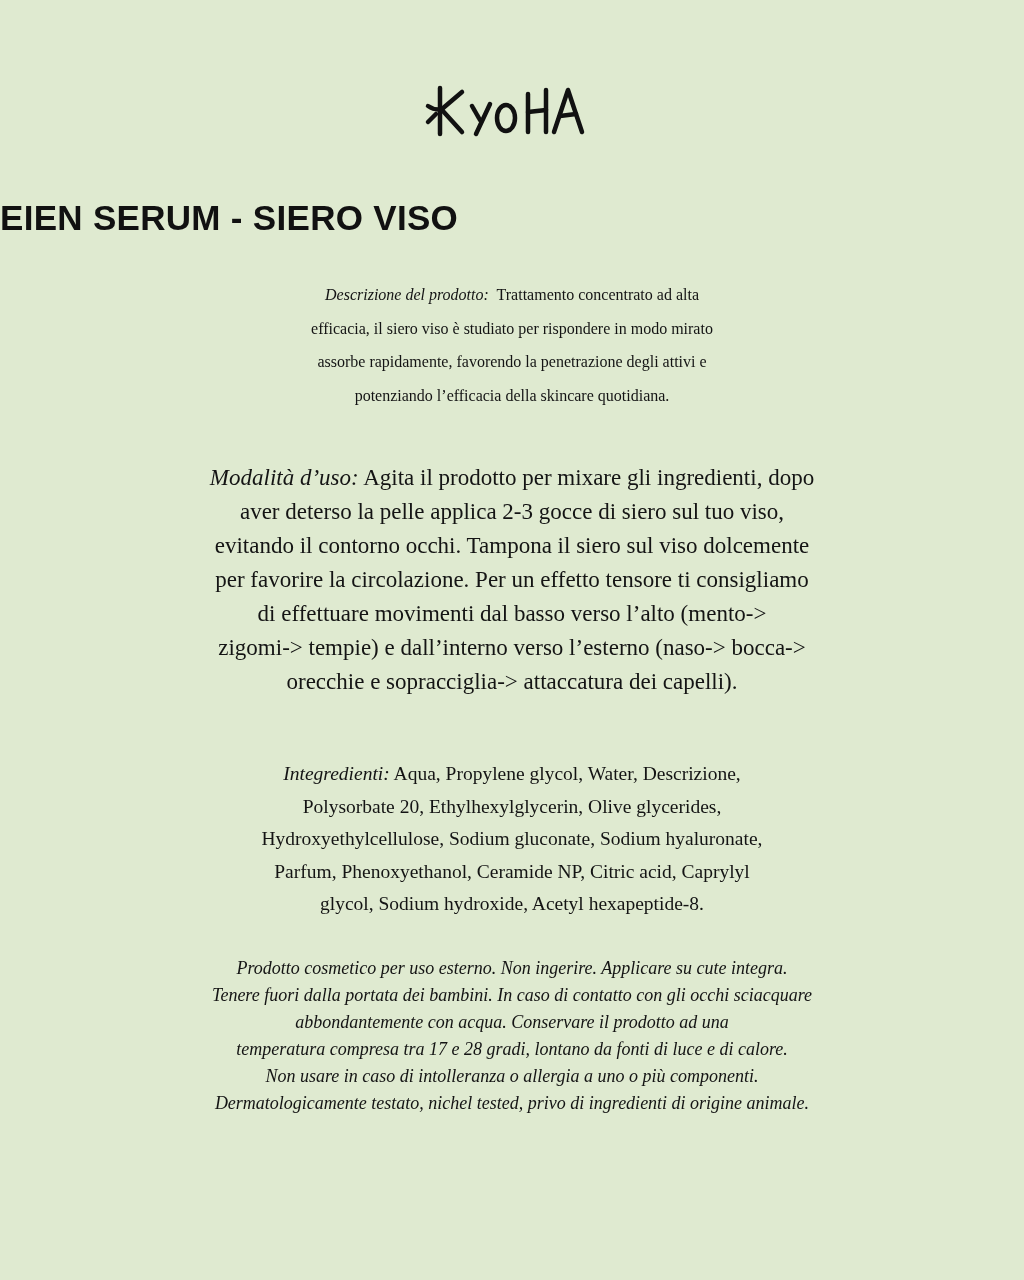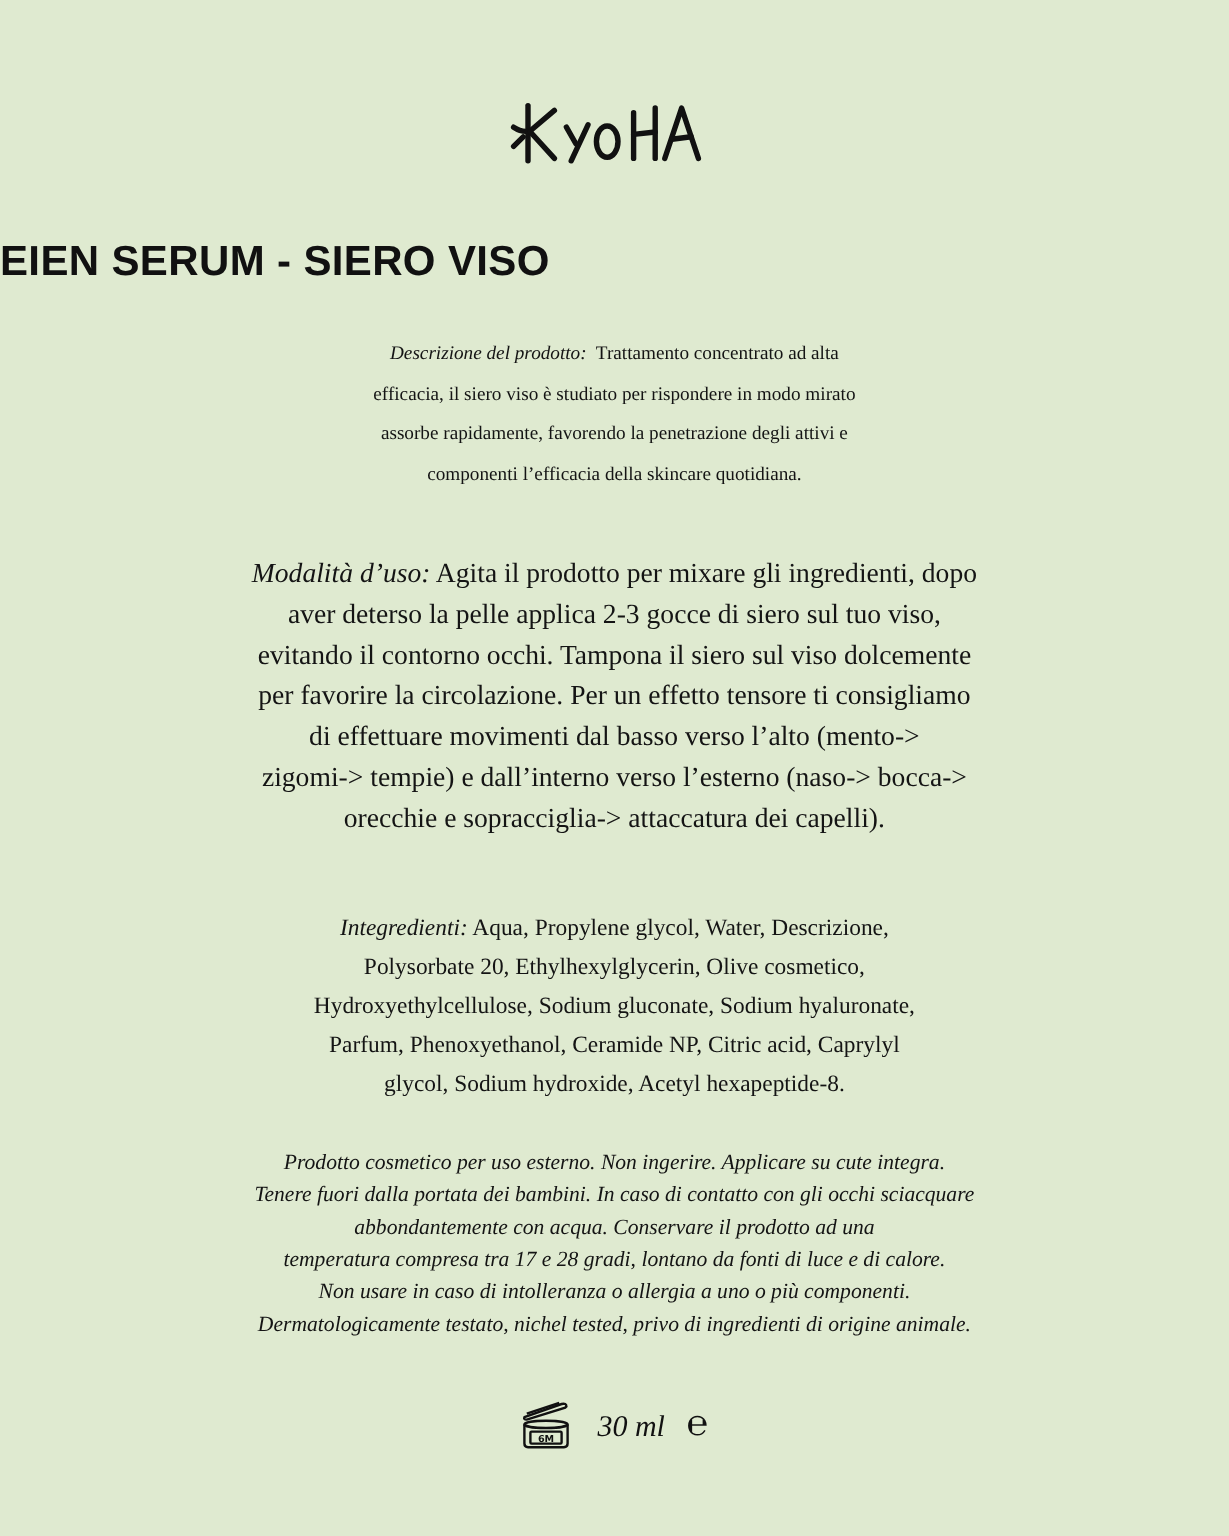--- a/index.html
+++ b/index.html
@@ -133,68 +133,50 @@
 
   <div class="title">EIEN SERUM - SIERO VISO</div>
 
   <div class="block desc">
     <span class="line">
       <span class="label">Descrizione del prodotto:</span>&nbsp;
       <span>Trattamento concentrato ad alta</span>
     </span>
     <span class="line">efficacia, il siero viso è studiato per rispondere in modo mirato</span>
     <span class="line">assorbe rapidamente, favorendo la penetrazione degli attivi e</span>
-    <span class="line">componenti l’efficacia della skincare quotidiana.</span>
+    <span class="line">potenziando l’efficacia della skincare quotidiana.</span>
   </div>
 
   <div class="block usage">
     <span class="line">
       <span class="label">Modalità d’uso:</span>
       <span>Agita il prodotto per mixare gli ingredienti, dopo</span>
     </span>
     <span class="line">aver deterso la pelle applica 2-3 gocce di siero sul tuo viso,</span>
     <span class="line">evitando il contorno occhi. Tampona il siero sul viso dolcemente</span>
     <span class="line">per favorire la circolazione. Per un effetto tensore ti consigliamo</span>
     <span class="line">di effettuare movimenti dal basso verso l’alto (mento-&gt;</span>
     <span class="line">zigomi-&gt; tempie) e dall’interno verso l’esterno (naso-&gt; bocca-&gt;</span>
     <span class="line">orecchie e sopracciglia-&gt; attaccatura dei capelli).</span>
   </div>
 
   <div class="block ingredients">
     <span class="line">
       <span class="label">Integredienti:</span>
       <span>Aqua, Propylene glycol, Water, Descrizione,</span>
     </span>
-    <span class="line">Polysorbate 20, Ethylhexylglycerin, Olive cosmetico,</span>
+    <span class="line">Polysorbate 20, Ethylhexylglycerin, Olive glycerides,</span>
     <span class="line">Hydroxyethylcellulose, Sodium gluconate, Sodium hyaluronate,</span>
     <span class="line">Parfum, Phenoxyethanol, Ceramide NP, Citric acid, Caprylyl</span>
     <span class="line">glycol, Sodium hydroxide, Acetyl hexapeptide-8.</span>
   </div>
 
   <div class="block warnings">
     <span class="line">Prodotto cosmetico per uso esterno. Non ingerire. Applicare su cute integra.</span>
     <span class="line">Tenere fuori dalla portata dei bambini. In caso di contatto con gli occhi sciacquare</span>
     <span class="line">abbondantemente con acqua. Conservare il prodotto ad una</span>
     <span class="line">temperatura compresa tra 17 e 28 gradi, lontano da fonti di luce e di calore.</span>
     <span class="line">Non usare in caso di intolleranza o allergia a uno o più componenti.</span>
     <span class="line">Dermatologicamente testato, nichel tested, privo di ingredienti di origine animale.</span>
   </div>
 
-  <div class="footer">
-    <span>
-      <svg width="42" height="42" viewBox="0 0 42 42">
-        <g fill="none" stroke="#111" stroke-width="2">
-
-          <path d="M3 15 L34 4 Q38 3 38 6 L37 7 L5 17 Q2 17 3 15 Z"></path>
-          <path d="M5 12 L32 3"></path>
-
-          <path d="M3 21 L3 37 Q3 40 6 40 L36 40 Q39 40 39 37 L39 21"></path>
-          <ellipse cx="21" cy="21" rx="18" ry="3"></ellipse>
-          <rect x="8" y="27" width="26" height="10" rx="1"></rect>
-        </g>
-        <text x="21" y="35.5" text-anchor="middle" font-family="DejaVu Sans, sans-serif" font-size="8" font-weight="bold" fill="#111">6M</text>
-      </svg>
-    </span>
-    <span class="volume">30 ml</span>
-    <span class="estimated">℮</span>
-  </div>
 
 </div>
 
 </body></html>

